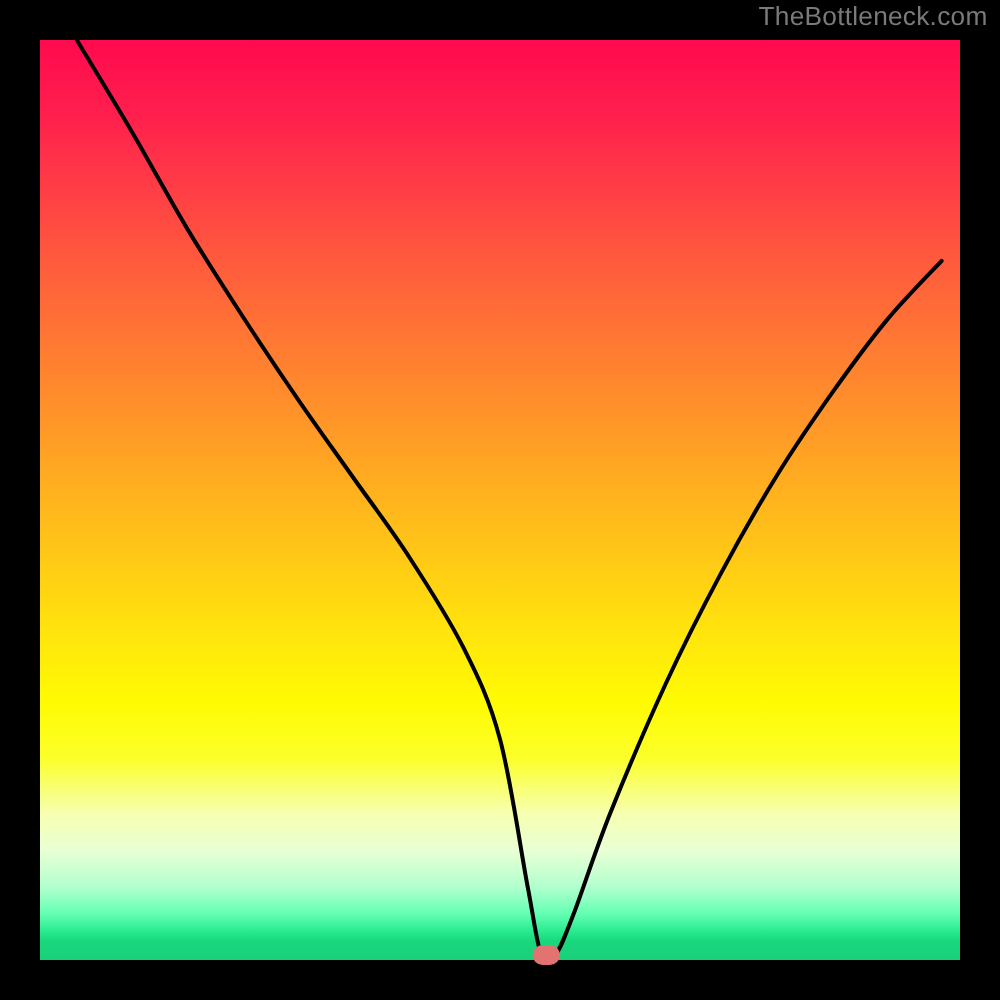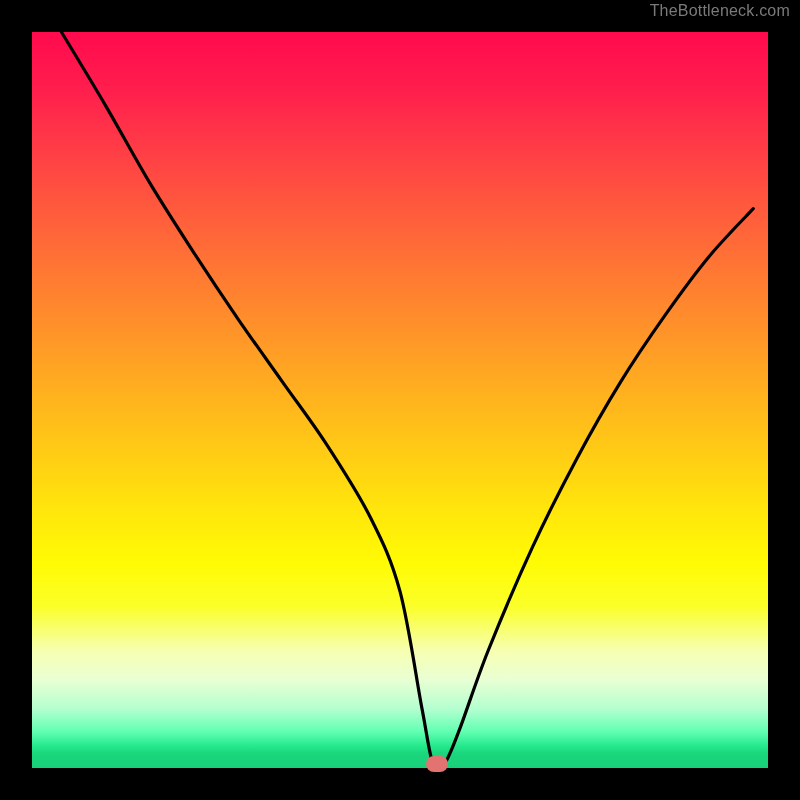--- a/index.html
+++ b/index.html
@@ -15,21 +15,21 @@
     position: relative;
     width: 800px;
     height: 800px;
     background: #000;
   }
   .watermark {
     position: absolute;
     top: 2px;
     right: 10px;
     color: #7a7a7a;
-    font-size: 16px;
+    font-size: 21px;
     font-weight: 400;
     letter-spacing: 0.2px;
     user-select: none;
   }
   .plot {
     position: absolute;
     left: 32px;
     top: 32px;
     width: 736px;
     height: 736px;

